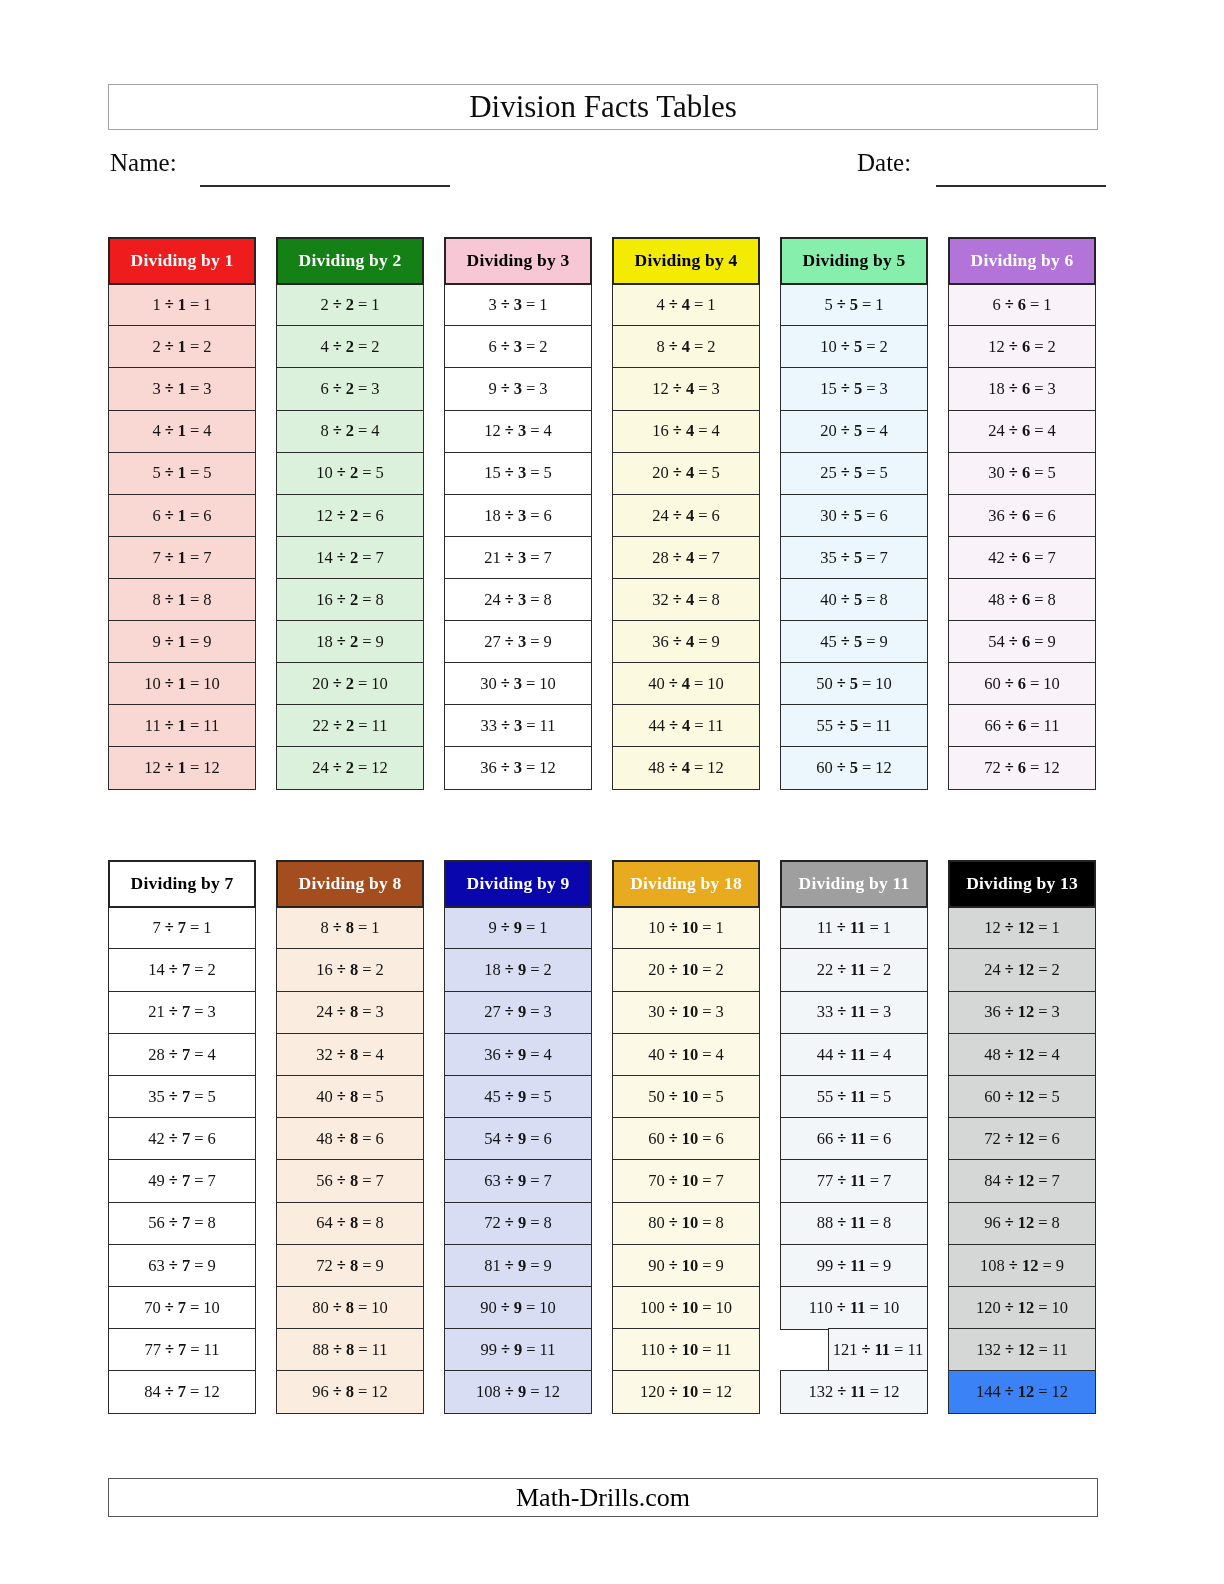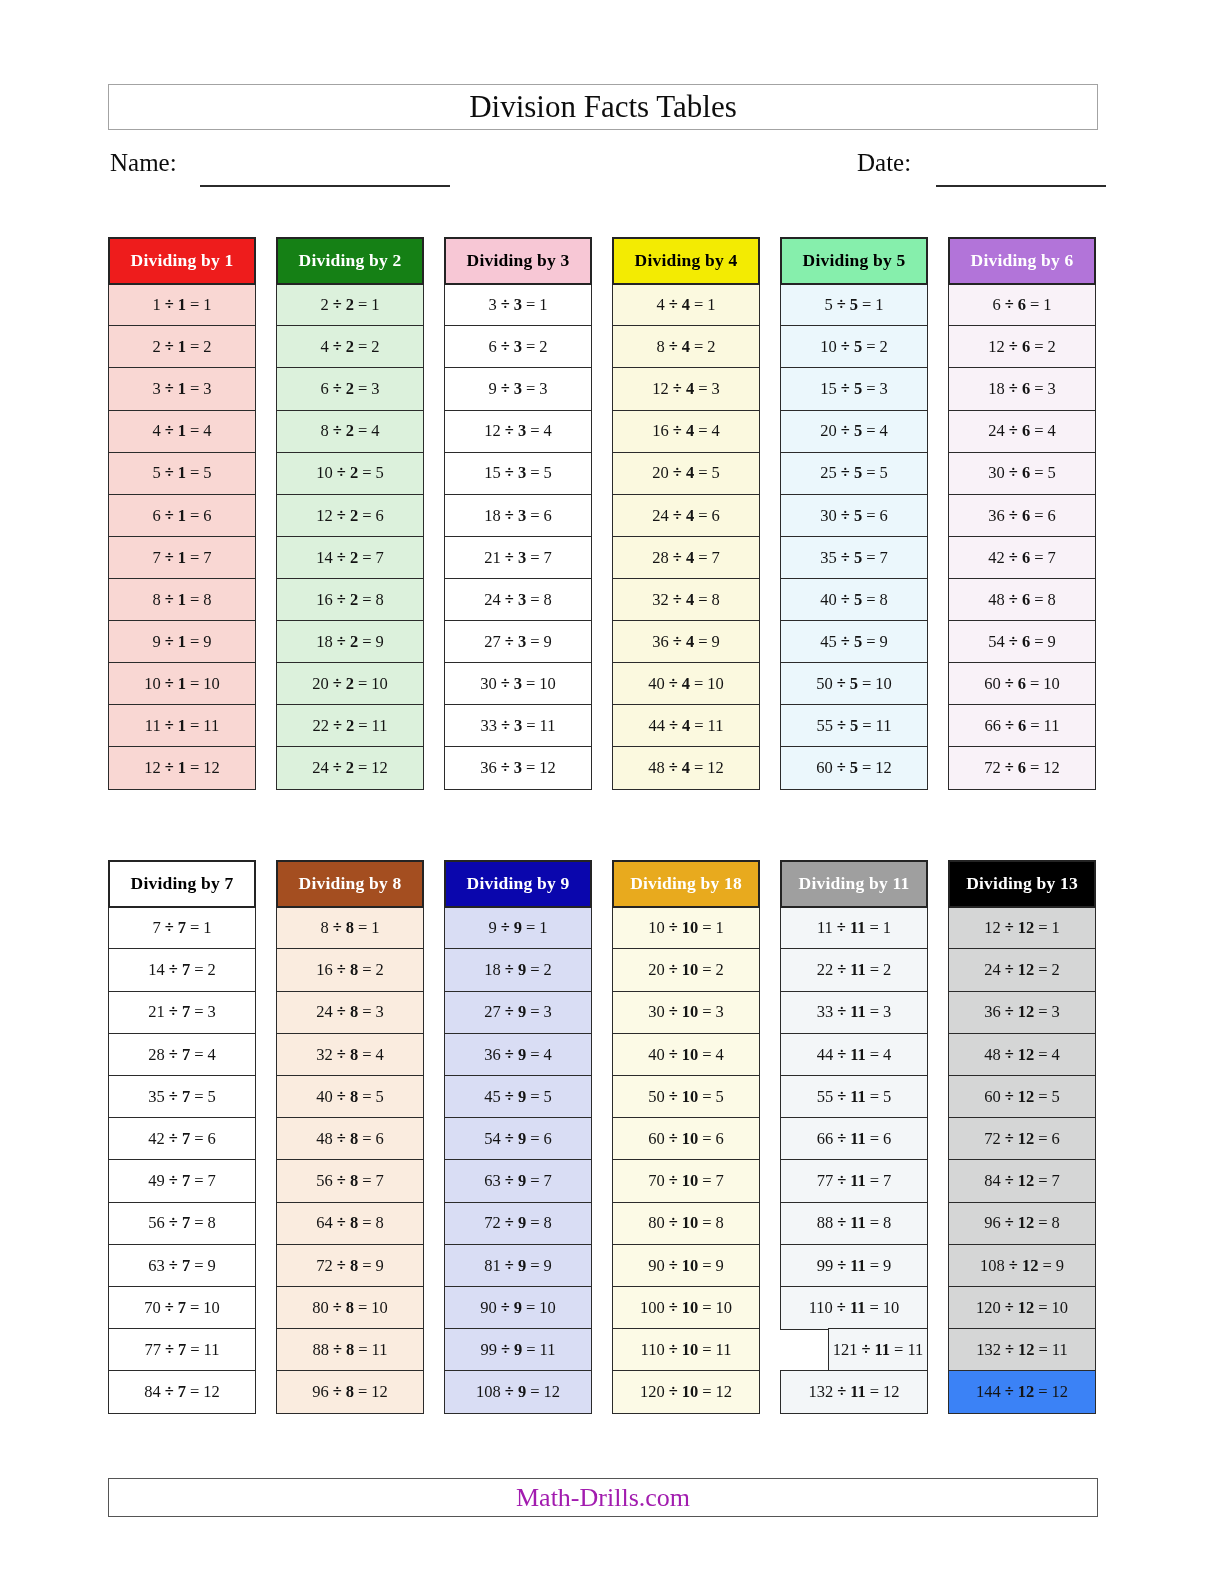--- a/index.html
+++ b/index.html
@@ -42,21 +42,21 @@
     font-size: 16.5px; color: #141414; position: relative; z-index: 1;
   }
   .fact-row .op { margin: 0 4px; }
   .fact-row .op-divide { font-weight: bold; }
   .fact-row .divisor { font-weight: bold; }
 
   .footer-box {
     position: absolute; left: 108px; top: 1478px; width: 990px; height: 39px;
     border: 1px solid #555; box-sizing: border-box;
     display: flex; align-items: center; justify-content: center;
-    font-size: 26px; color: #a21caf;
+    font-size: 26px; color: #000000;
   }
 </style>
 </head>
 <body>
 
 <div class="title-box">Division Facts Tables</div>
 
 <div class="field-label" id="name-label">Name:</div>
 <div class="write-line" id="name-line"></div>
 

